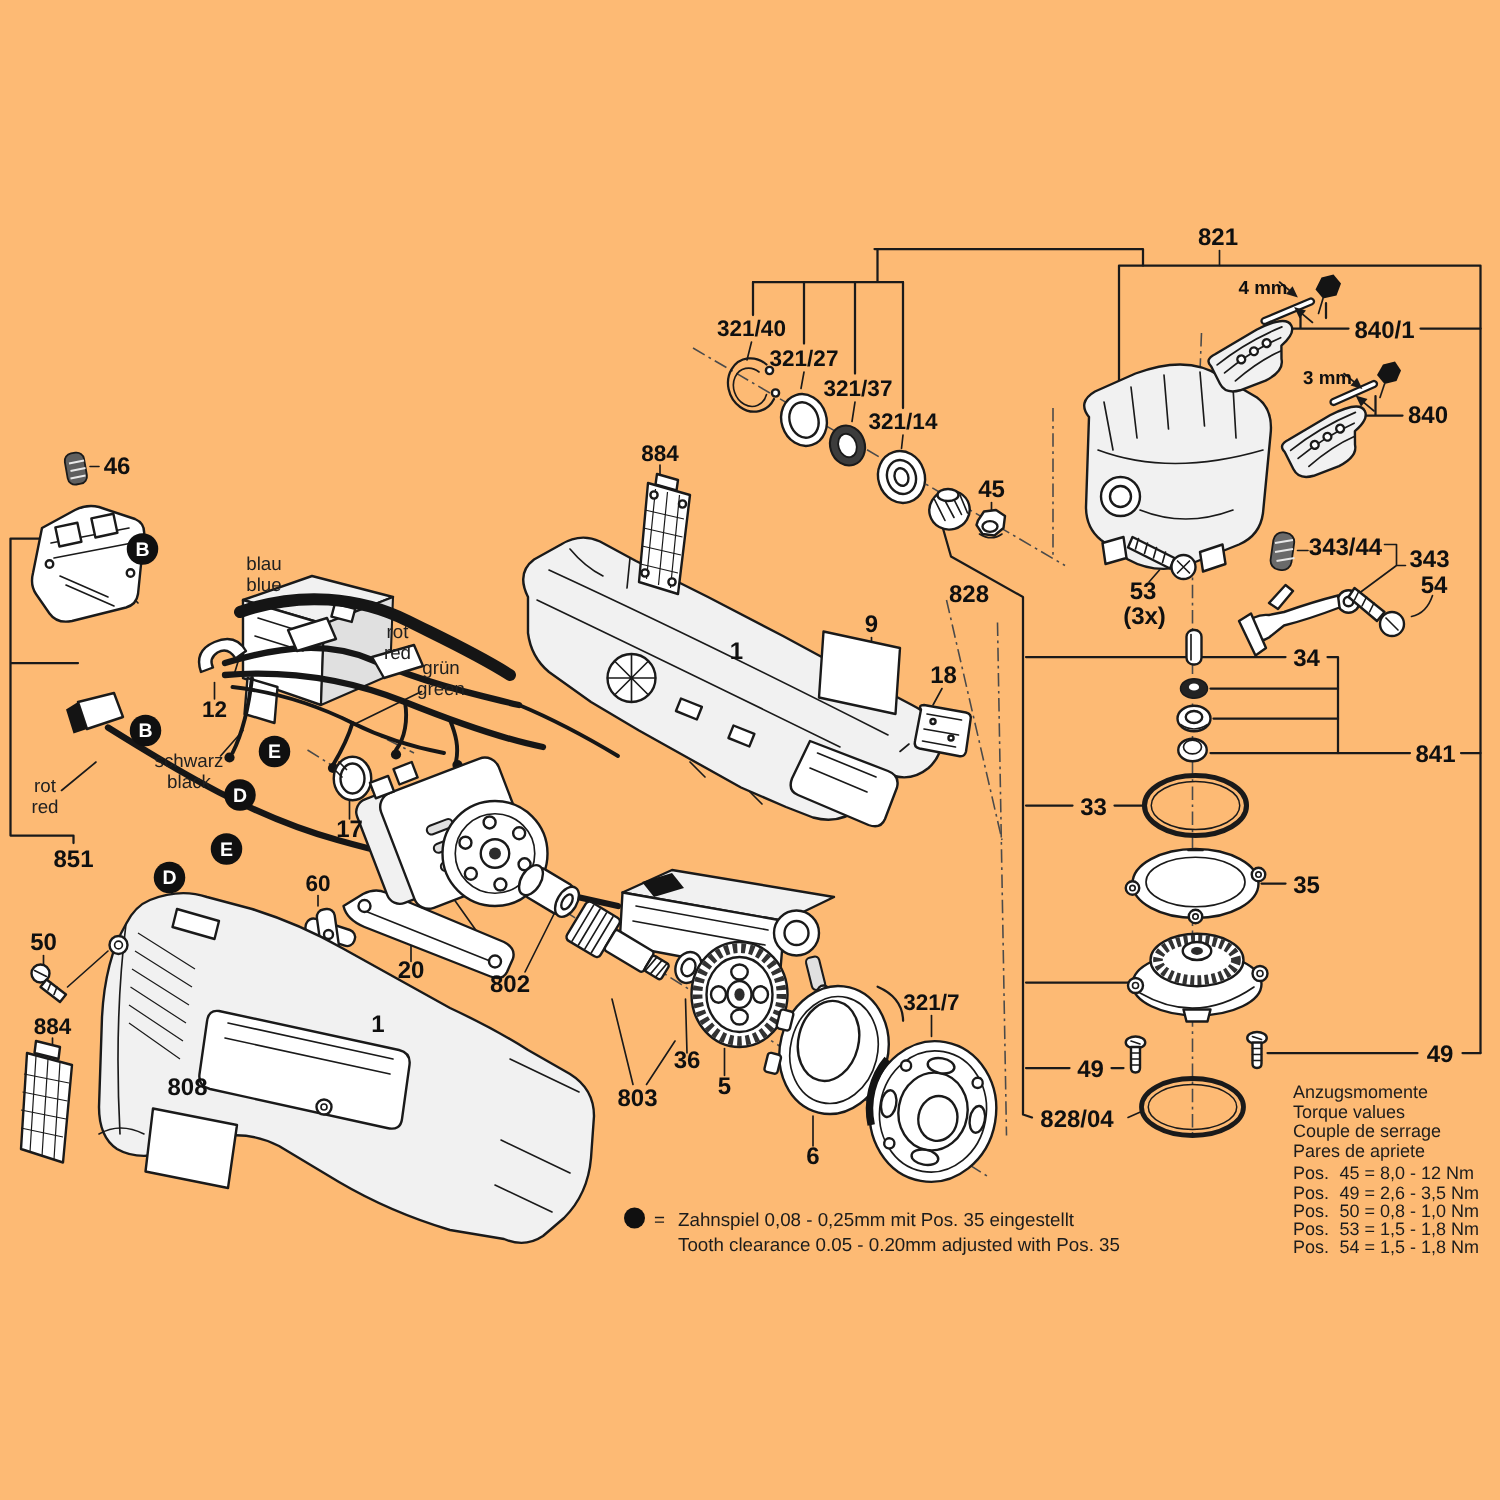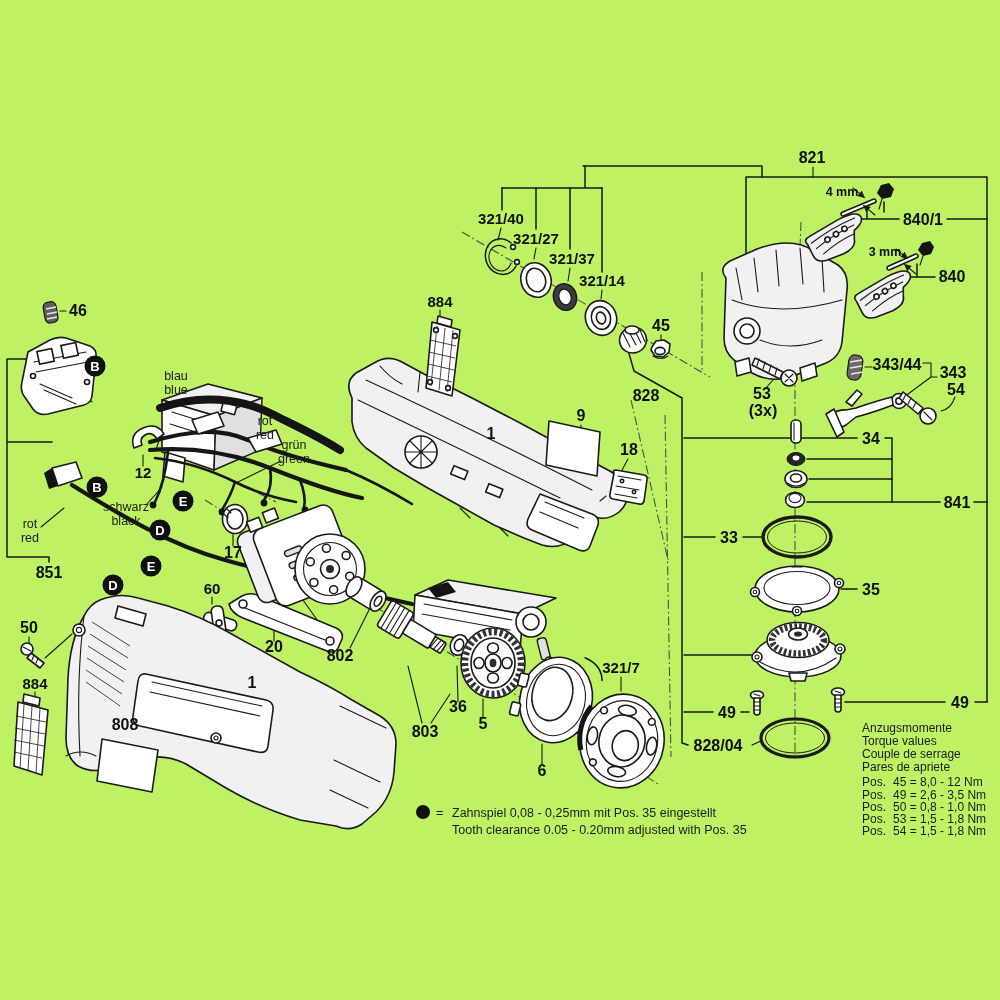--- a/index.html
+++ b/index.html
@@ -1,16 +1,16 @@
 <!DOCTYPE html>
 <html><head>
 <meta charset="utf-8">
 <style>
   html,body{margin:0;padding:0;background:#fff;}
-  #stage{position:relative;width:1000px;height:1000px;background:#bef264;overflow:hidden;}
+  #stage{position:relative;width:1000px;height:1000px;background:#fdba74;overflow:hidden;}
   svg{display:block;}
   .ln  {fill:none;stroke:#1a1a1a;stroke-width:1.5;stroke-linecap:round;stroke-linejoin:round;}
   .ln2 {fill:none;stroke:#1a1a1a;stroke-width:1.1;stroke-linecap:round;stroke-linejoin:round;}
   .part{fill:#ffffff;stroke:#1a1a1a;stroke-width:1.6;stroke-linejoin:round;stroke-linecap:round;}
   .pg  {fill:#f1f1f1;stroke:#1a1a1a;stroke-width:1.6;stroke-linejoin:round;}
   .pd  {fill:#e0e0e0;stroke:#1a1a1a;stroke-width:1.4;stroke-linejoin:round;}
   .dark{fill:#141414;stroke:none;}
   .dd  {fill:none;stroke:#4a4a4a;stroke-width:1.05;stroke-dasharray:9 3 1.8 3;}
   .wire{fill:none;stroke:#161616;stroke-width:4.2;stroke-linecap:round;}
   .wthin{fill:none;stroke:#161616;stroke-width:2.6;stroke-linecap:round;}

